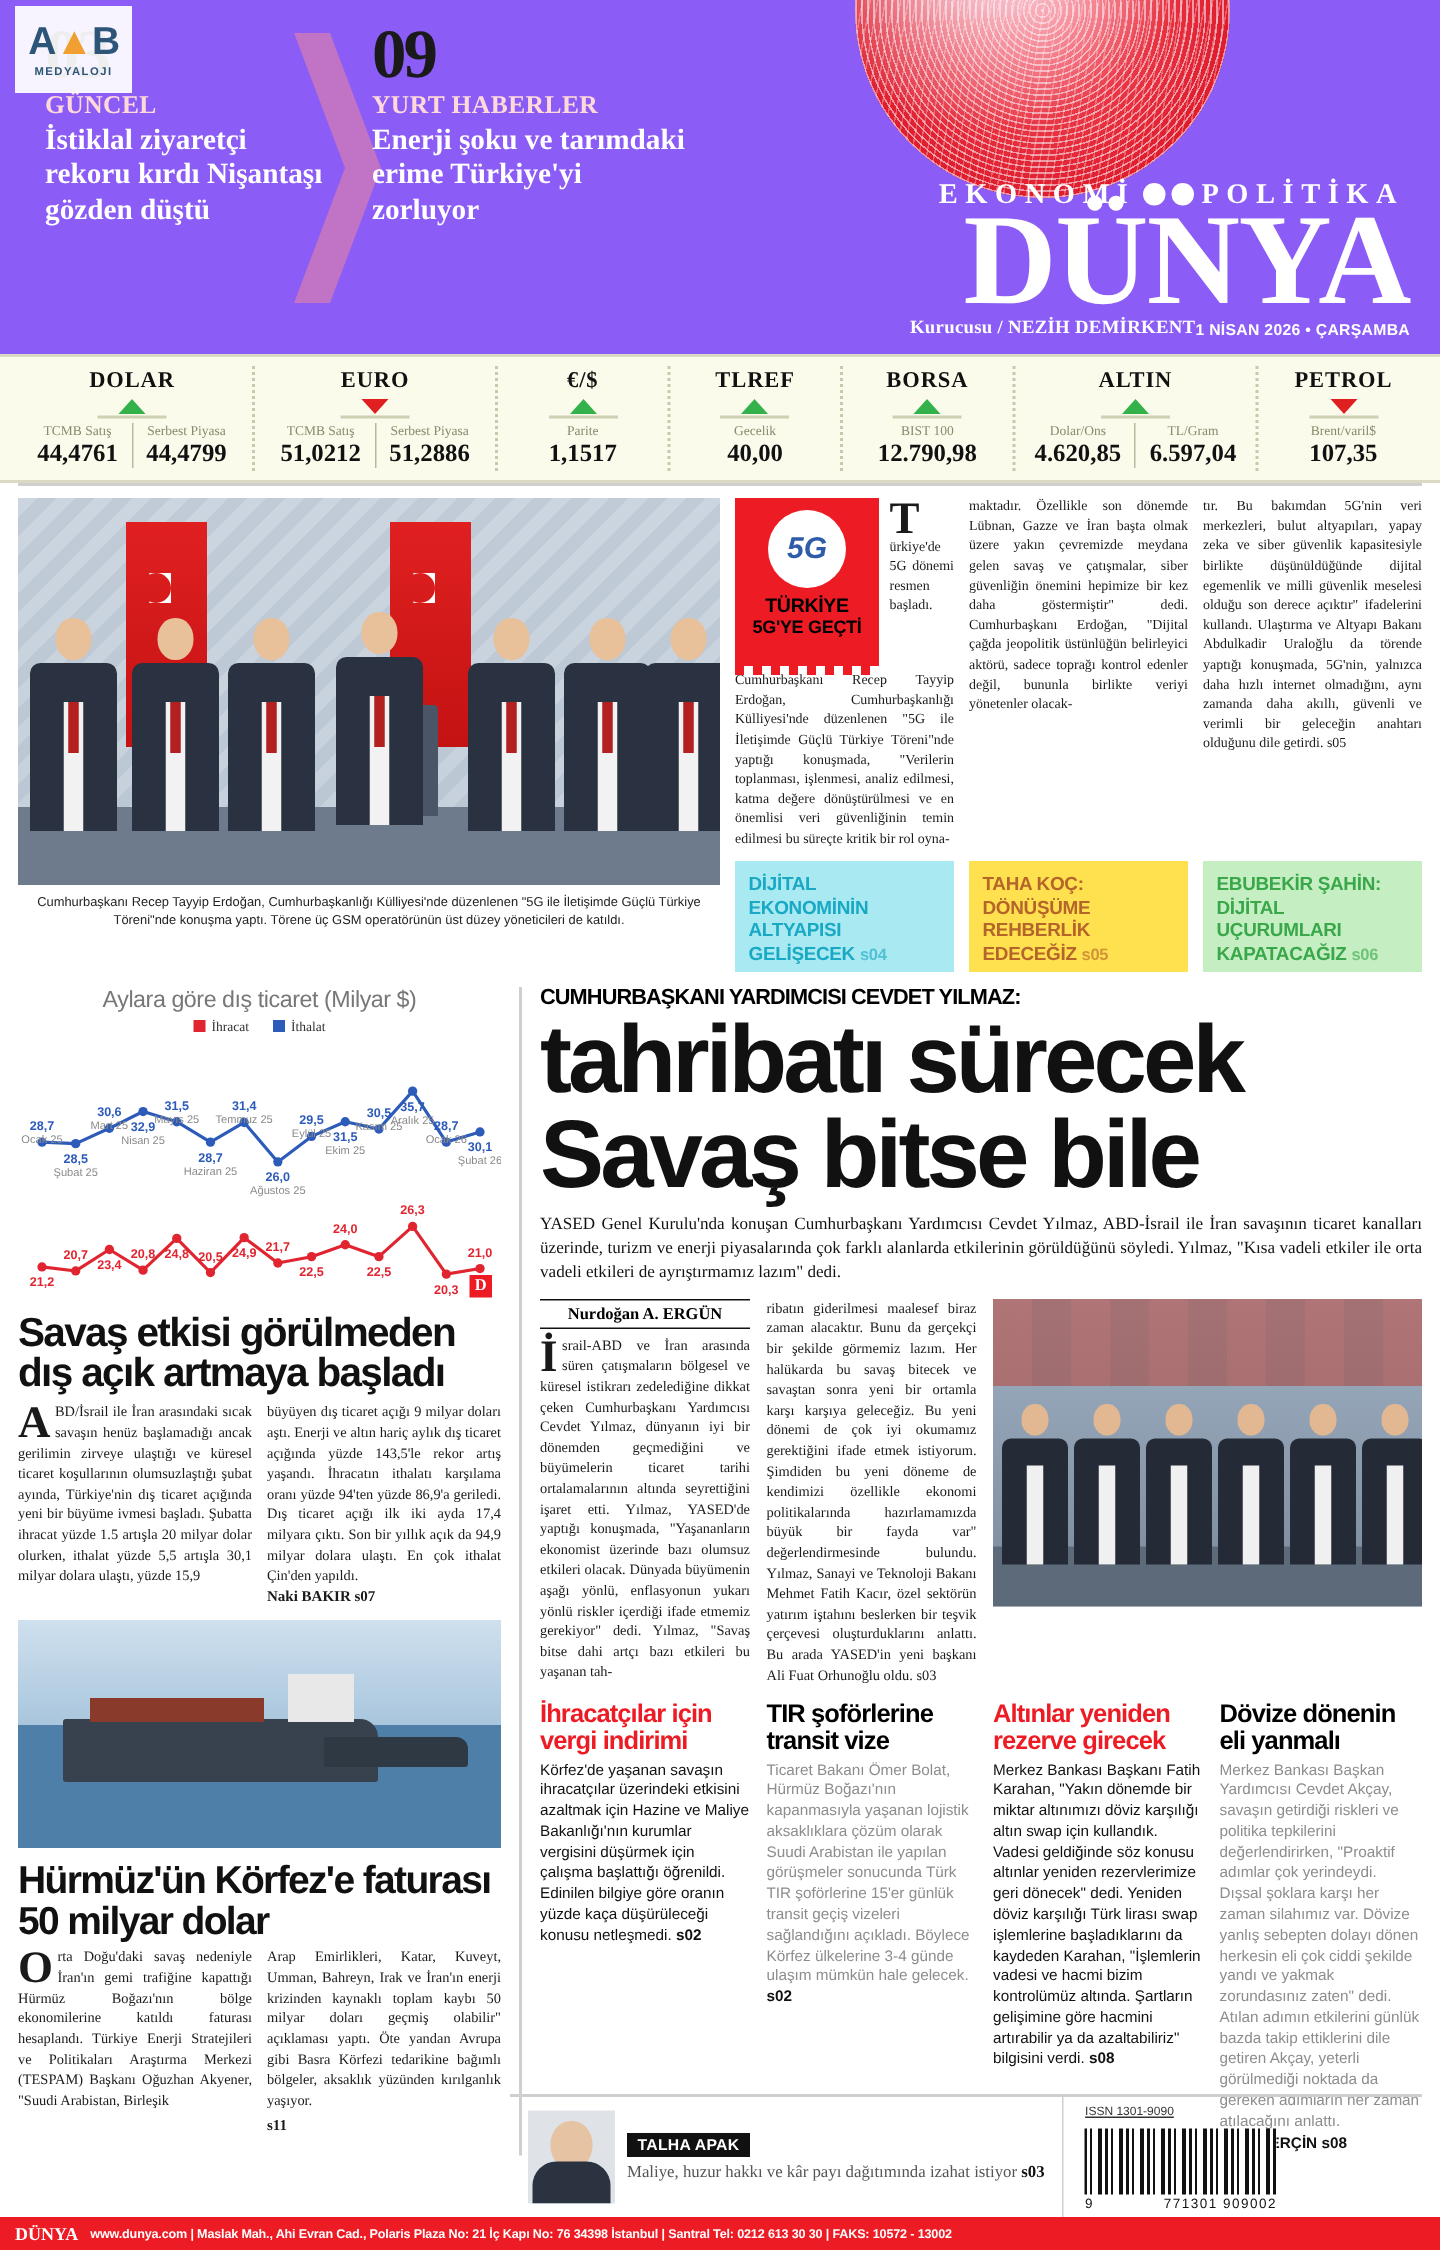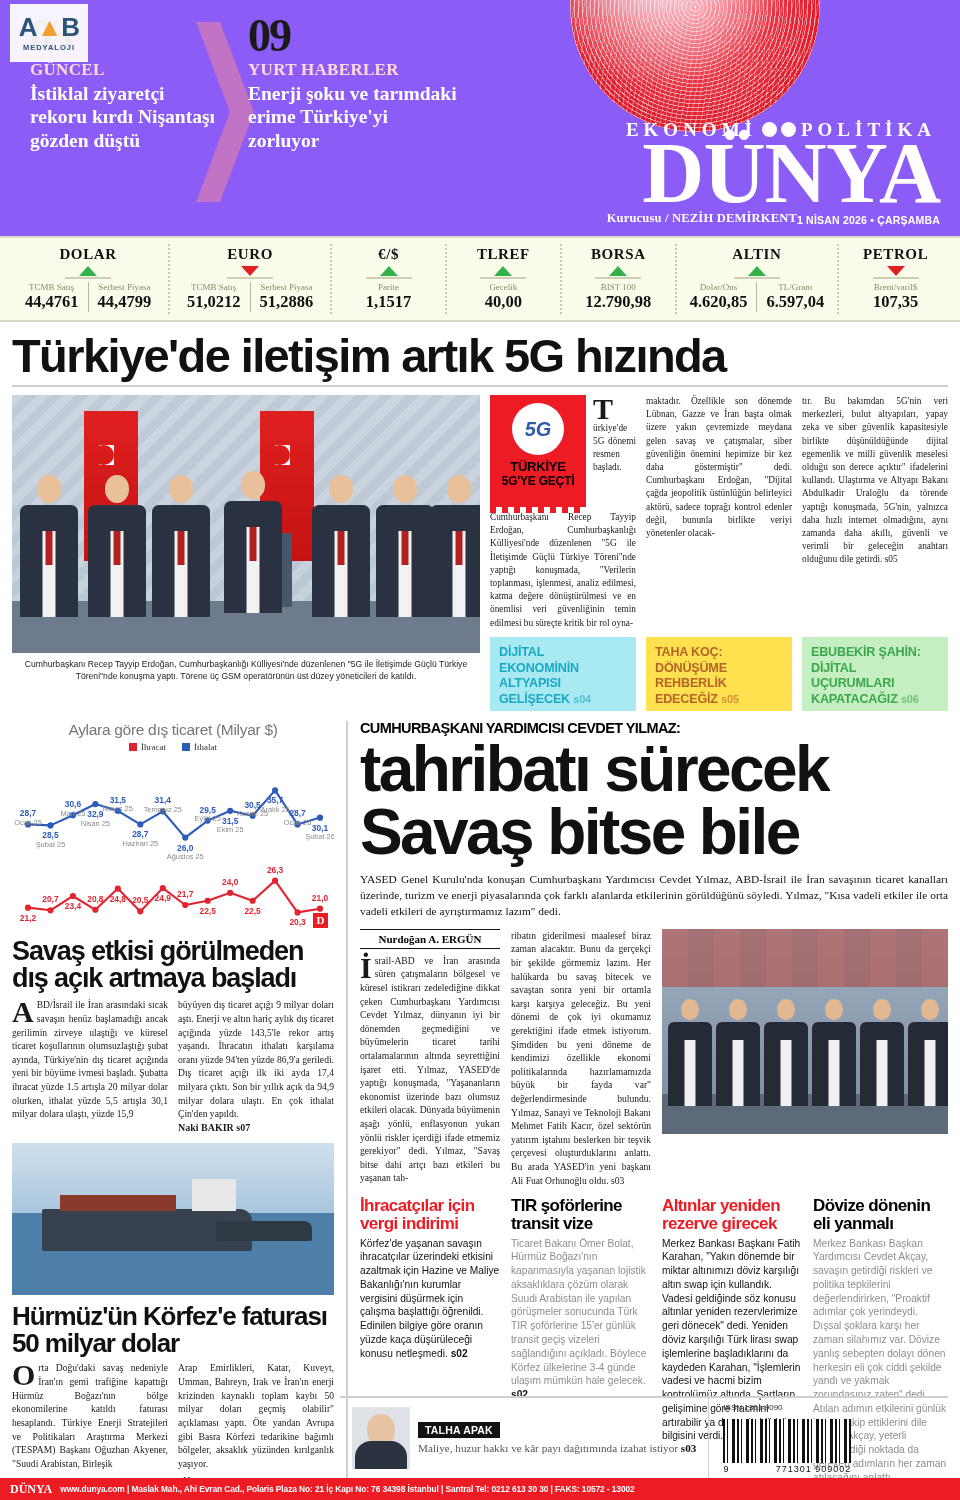--- a/index.html
+++ b/index.html
@@ -290,21 +290,21 @@
   .colmn .avatar .ah{position:absolute;left:50%;transform:translateX(-50%);top:7px;width:28px;height:32px;border-radius:48%;background:#e6c3a2;}
   .colmn .avatar .ab{position:absolute;left:50%;transform:translateX(-50%);bottom:0;width:52px;height:28px;border-radius:16px 16px 0 0;background:#2b3240;}
   .colmn .avatar.f .ab{background:#1f4fa0;}
   .colmn .nm {
     background:#111;color:#fff;font-family:"Liberation Sans",sans-serif;font-weight:bold;
     font-size:10.5px;letter-spacing:.2px;padding:2px 7px;display:inline-block;margin-bottom:3px;
   }
   .colmn .dk { font-family:"Liberation Serif",serif;font-size:11.2px;line-height:1.3;color:#555; }
   .colmn .dk b { color:#111; }
   .issn-wrap { padding-left:14px; }
-  .issn { font-family:"Liberation Sans",sans-serif;font-size:8px;color:#333;margin-bottom:7px;}
+  .issn { font-family:"Liberation Sans",sans-serif;font-size:8px;color:#333;margin-bottom:7px;text-decoration:underline;}
   .barcode { width:128px;height:44px;
     background: repeating-linear-gradient(90deg,#111 0 2px,#fff 2px 4px,#111 4px 5px,#fff 5px 9px,#111 9px 12px,#fff 12px 14px); }
   .barnum { font-family:"Liberation Sans",sans-serif;font-size:9px;color:#111;letter-spacing:1px;margin-top:1px;
             display:flex;justify-content:space-between;width:128px;}
 
   .footer-bar {
     position:absolute; left:0; right:0; bottom:0; height:22px; background:#ed1b24;
     display:flex; align-items:center; padding: 0 10px; gap:8px; overflow:hidden;
   }
   .footer-bar .fb-logo { color:#fff; font-family:"Liberation Serif",serif;font-weight:bold;font-size:12px; }
@@ -444,21 +444,20 @@
      <div class="bar-line"></div>
      <div class="pairs">
           <div class="pair">
        <div class="lbl">Brent/varil$</div>
        <div class="val">107,35</div>
      </div>
         </div>
       </div>
     </div>
 
-  <div class="lead-head">Türkiye'de iletişim artık 5G hızında</div>
   <div class="rule"></div>
 
   <div class="sec5g">
     <div class="photo-col">
       <div class="photo">
         <div class="backdrop"></div>
         <div class="flag f1"></div>
         <div class="flag f2"></div>
         <div class="floor"></div>
         <div class="podium"></div>

